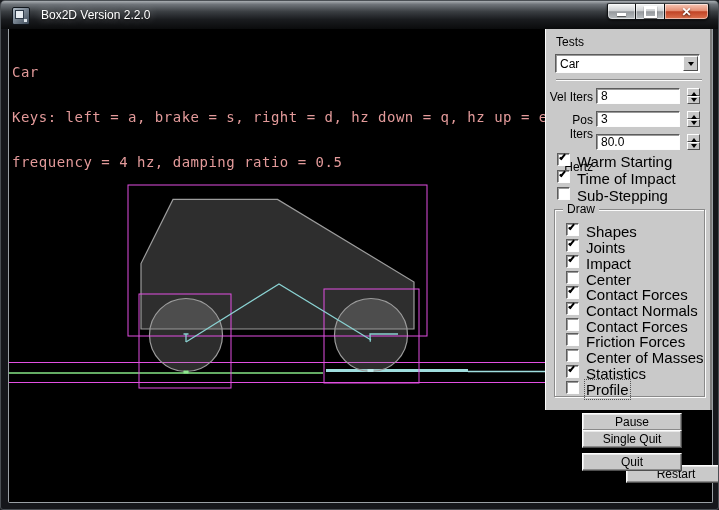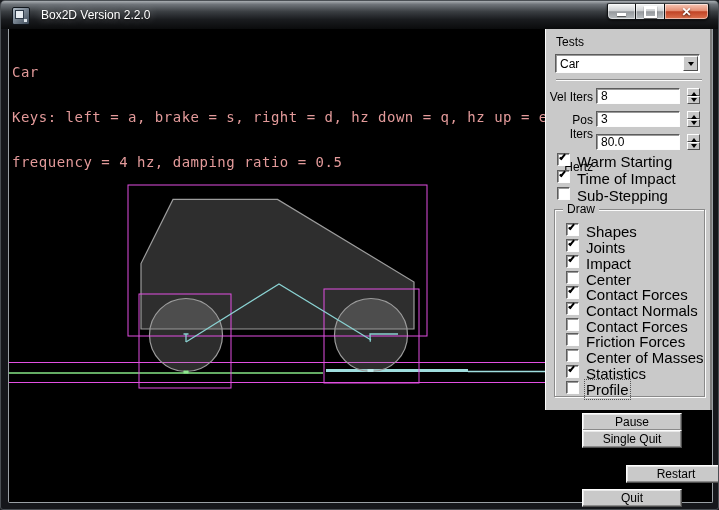--- a/index.html
+++ b/index.html
@@ -269,17 +269,17 @@
         <span class="cb-label">Statistics</span>
       </div>
       <div class="cb" style="left:20px;top:352px;">
         <span class="cb-box"></span>
         <span class="cb-label focus-dotted">Profile</span>
       </div>
 
       <div class="pbtn" style="top:384px;">Pause</div>
       <div class="pbtn" style="top:401px;">Single Quit</div>
       <div class="pbtn" style="top:436px;margin-left:44px;">Restart</div>
-      <div class="pbtn" style="top:460px;">Quit</div>
+      <div class="pbtn" style="top:424px;">Quit</div>
 
     </div>
   </div>
 </div>
 
 </body></html>

